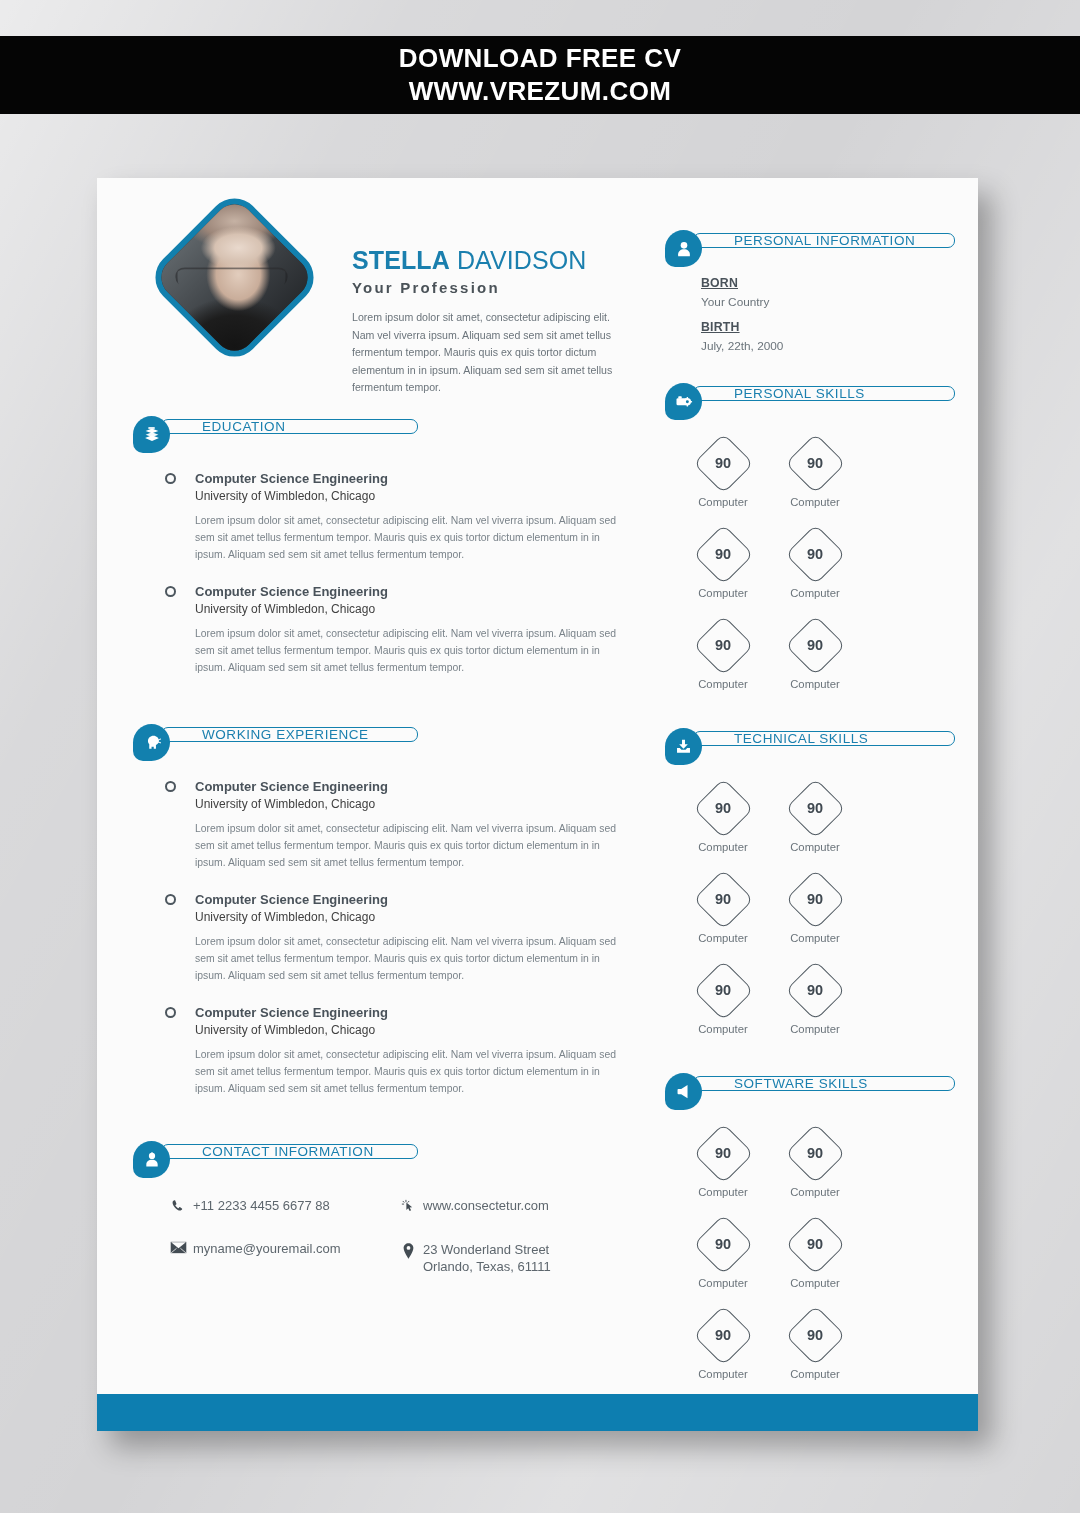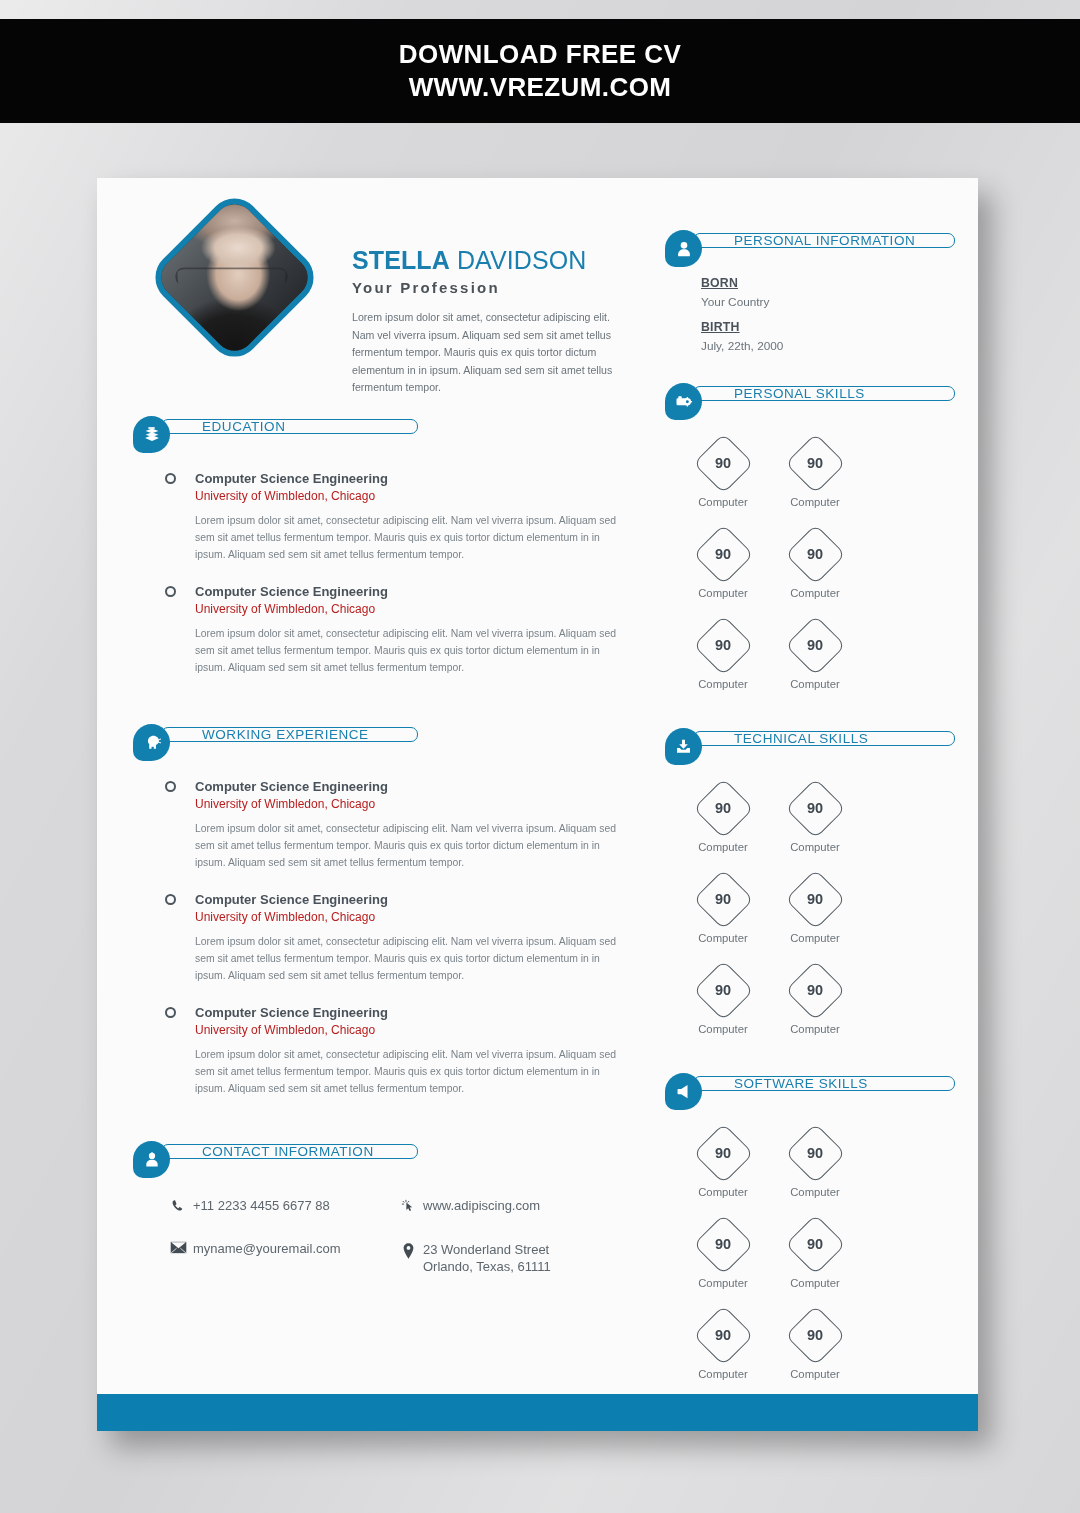--- a/index.html
+++ b/index.html
@@ -23,22 +23,22 @@
         rgba(255,255,255,0.12) 22%,
         rgba(210,210,212,0.0) 48%,
         rgba(255,255,255,0.30) 72%,
         rgba(255,255,255,0.05) 100%);
     pointer-events: none;
   }
 
   
   .promo-banner {
     position: absolute;
-    left: 0; top: 19px;
-    width: 1080px; height: 104px;
+    left: 0; top: 36px;
+    width: 1080px; height: 78px;
     background: #050505;
     display: flex;
     flex-direction: column;
     align-items: center;
     justify-content: center;
     z-index: 40;
   }
   .promo-line {
     color: #ffffff;
     font-weight: bold;
@@ -197,21 +197,21 @@
     border-radius: 50%;
   }
   .entry-title {
     font-size: 13px;
     font-weight: bold;
     color: #49525a;
     line-height: 17px;
   }
   .entry-sub {
     font-size: 12px;
-    color: #b91c1c;
+    color: #404040;
     line-height: 18px;
   }
   .entry-body {
     margin-top: 7px;
     font-size: 10.4px;
     line-height: 17px;
     color: #7a838a;
   }
 
   
@@ -428,21 +428,21 @@
         <div class="contact-col">
           <div class="contact-row">
             <span class="contact-ico">
               <svg width="17" height="17" viewBox="0 0 24 24" aria-hidden="true">
                 <path fill="#434c53" d="M9 6.5l8.2 6.4-3.6.5 2.1 4-2.1 1-2-4-2.6 2.6z"></path>
                 <g stroke="#434c53" stroke-width="1.3" stroke-linecap="round">
                   <path d="M8.4 3.2v2.1M4.3 4.6l1.4 1.5M3.2 8.6h2M12.6 4.6l-1.4 1.5"></path>
                 </g>
               </svg>
             </span>
-            <span class="contact-text">www.adipiscing.com</span>
+            <span class="contact-text">www.consectetur.com</span>
           </div>
           <div class="contact-row">
             <span class="contact-ico">
               <svg width="15" height="18" viewBox="0 0 18 24" aria-hidden="true">
                 <path fill="#434c53" d="M9 1.6C5.4 1.6 2.5 4.4 2.5 8c0 4.7 6.5 14.4 6.5 14.4S15.5 12.7 15.5 8c0-3.6-2.9-6.4-6.5-6.4z"></path>
                 <circle cx="9" cy="7.9" r="2.5" fill="#fbfbfb"></circle>
               </svg>
             </span>
             <span class="contact-text">
               <span>23 Wonderland Street</span><br>

